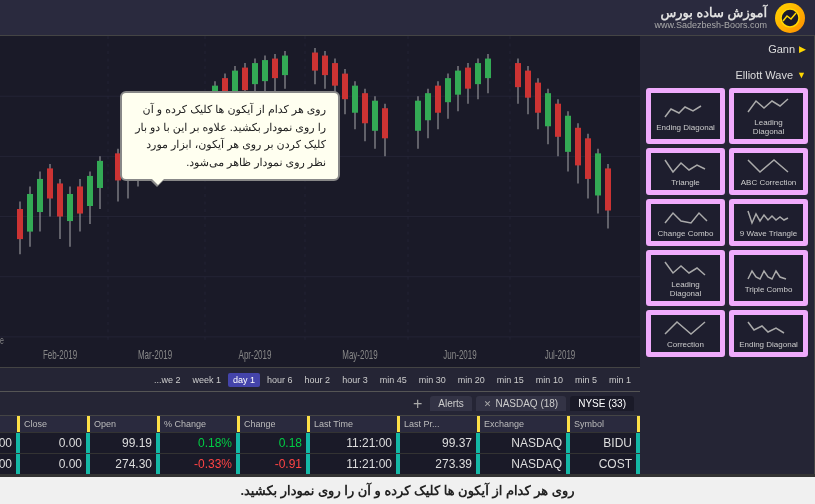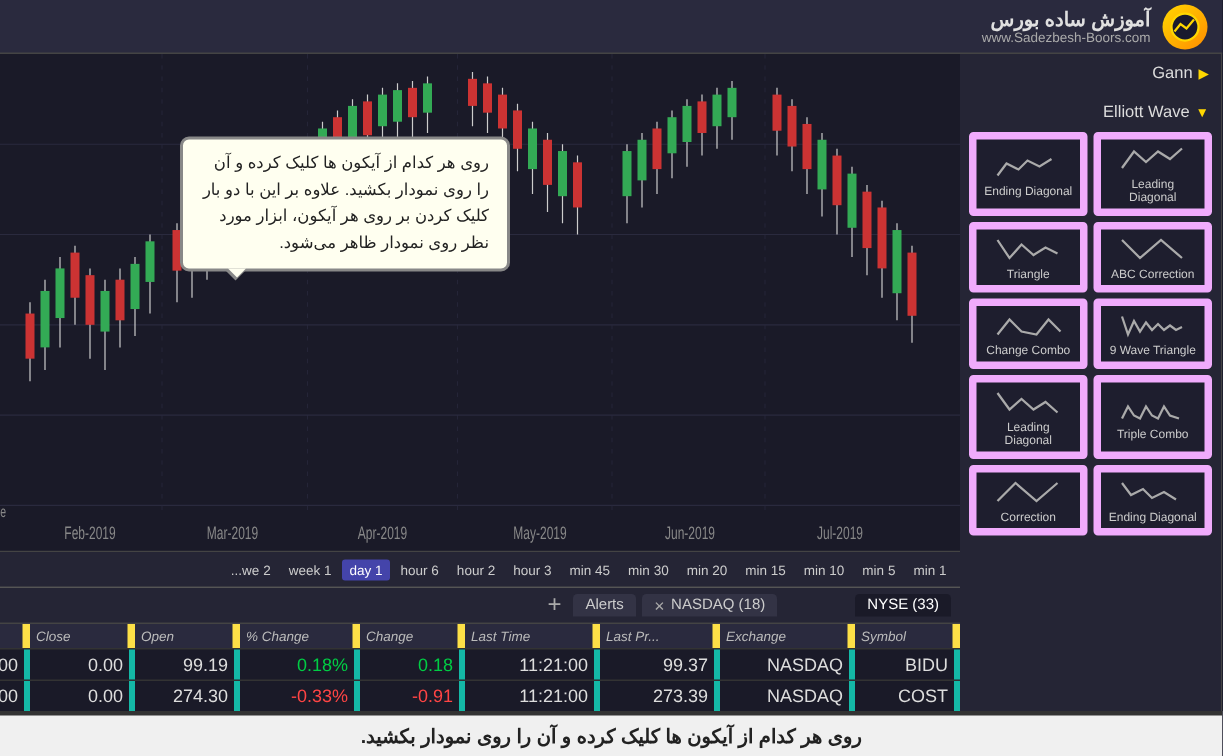--- a/index.html
+++ b/index.html
@@ -229,21 +229,20 @@
       background: #333345;
       border-radius: 3px 3px 0 0;
       cursor: pointer;
       display: flex;
       align-items: center;
       gap: 4px;
     }
     .tab-item.active {
       background: #1a1a28;
       color: #fff;
-      margin-left: 48px;
     }
     .tab-close {
       font-size: 9px;
       color: #aaa;
       cursor: pointer;
     }
     .tab-add {
       color: #aaa;
       cursor: pointer;
       padding: 0 4px;
@@ -259,24 +258,23 @@
       display: grid;
       grid-template-columns: 70px 90px 80px 90px 70px 80px 70px 70px 70px 70px;
       background: #2a2a3e;
       border-top: 1px solid #444;
     }
 
     .th {
       padding: 3px 4px;
       font-size: 9px;
       color: #bbb;
-      border-right: 5px solid #fde047;
+      border-right: 3px solid #fde047;
       text-align: left;
       direction: ltr;
-      font-style: italic;
     }
 
     .table-row {
       display: grid;
       grid-template-columns: 70px 90px 80px 90px 70px 80px 70px 70px 70px 70px;
       border-top: 1px solid #333;
     }
 
     .td {
       padding: 3px 4px;

